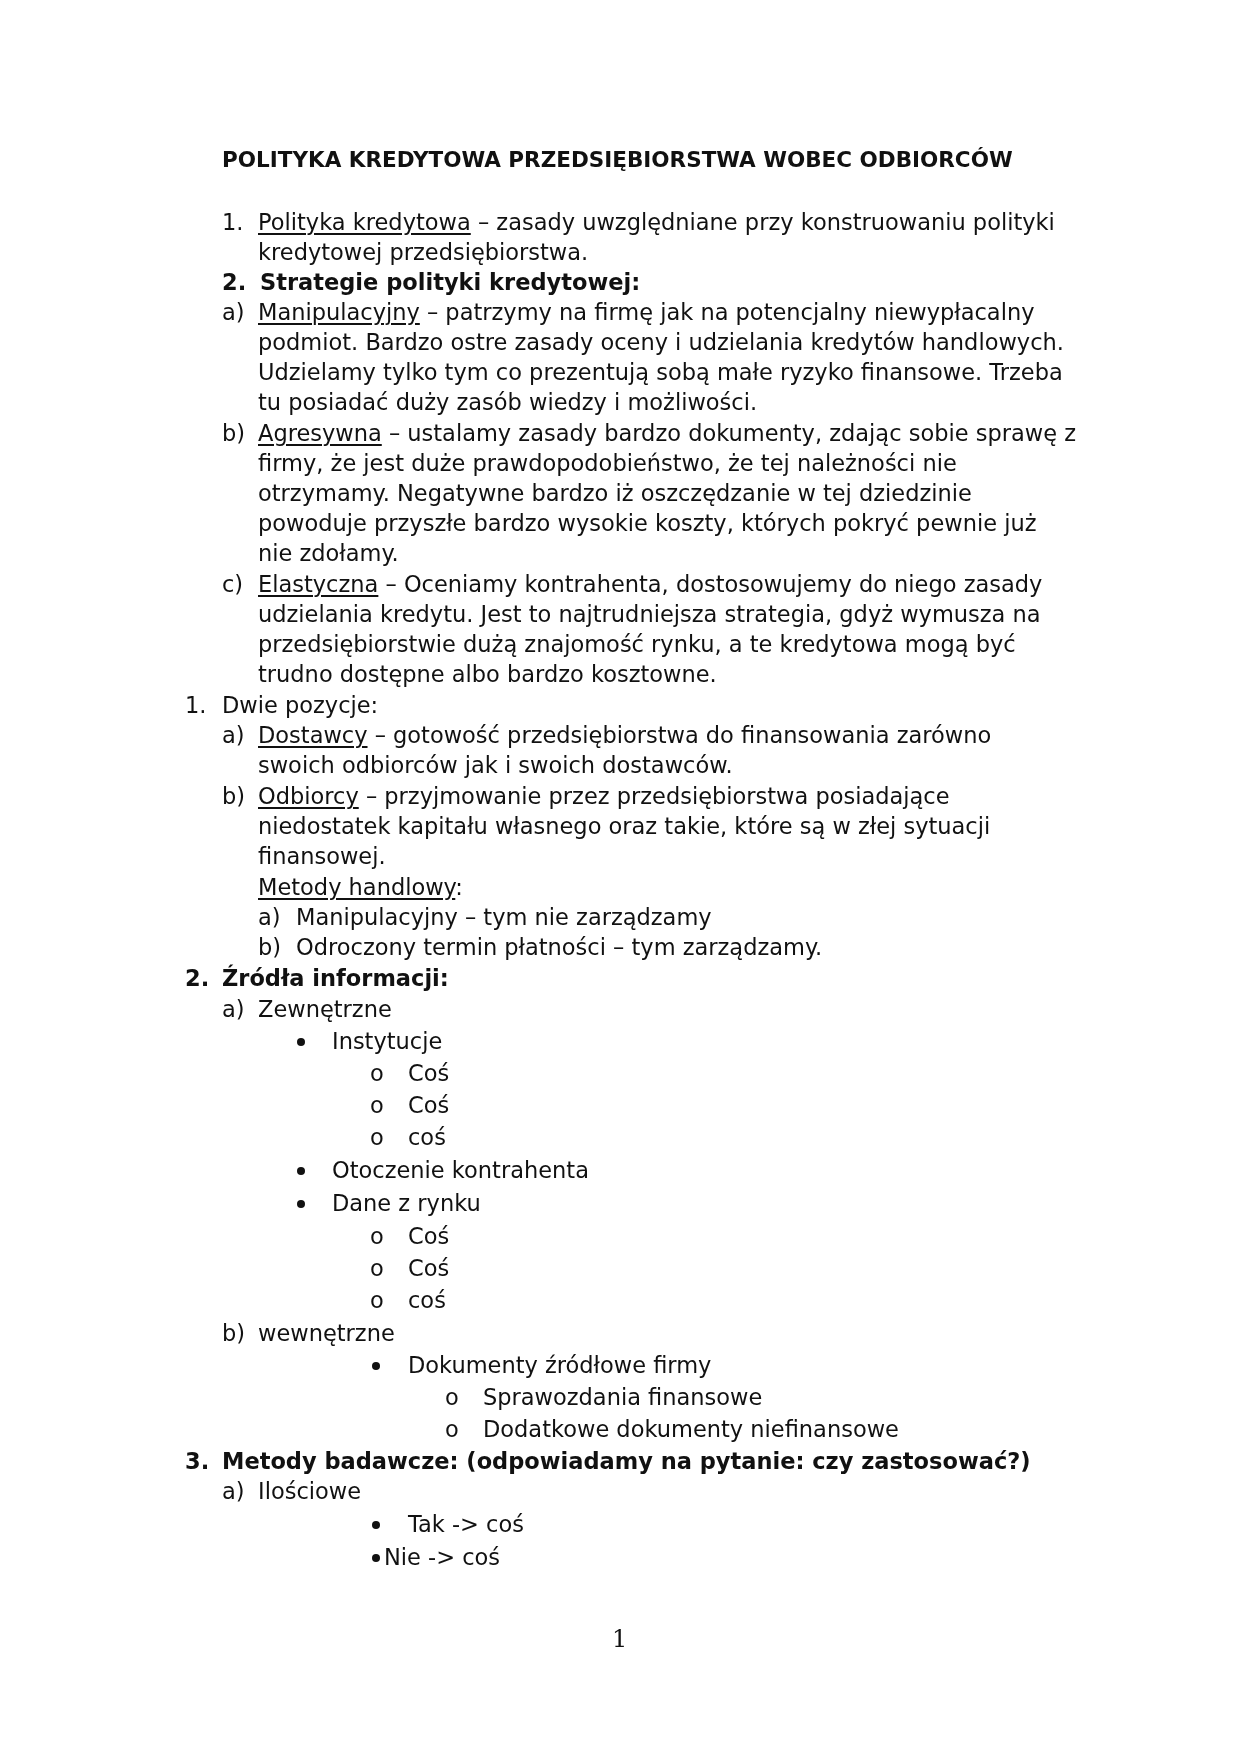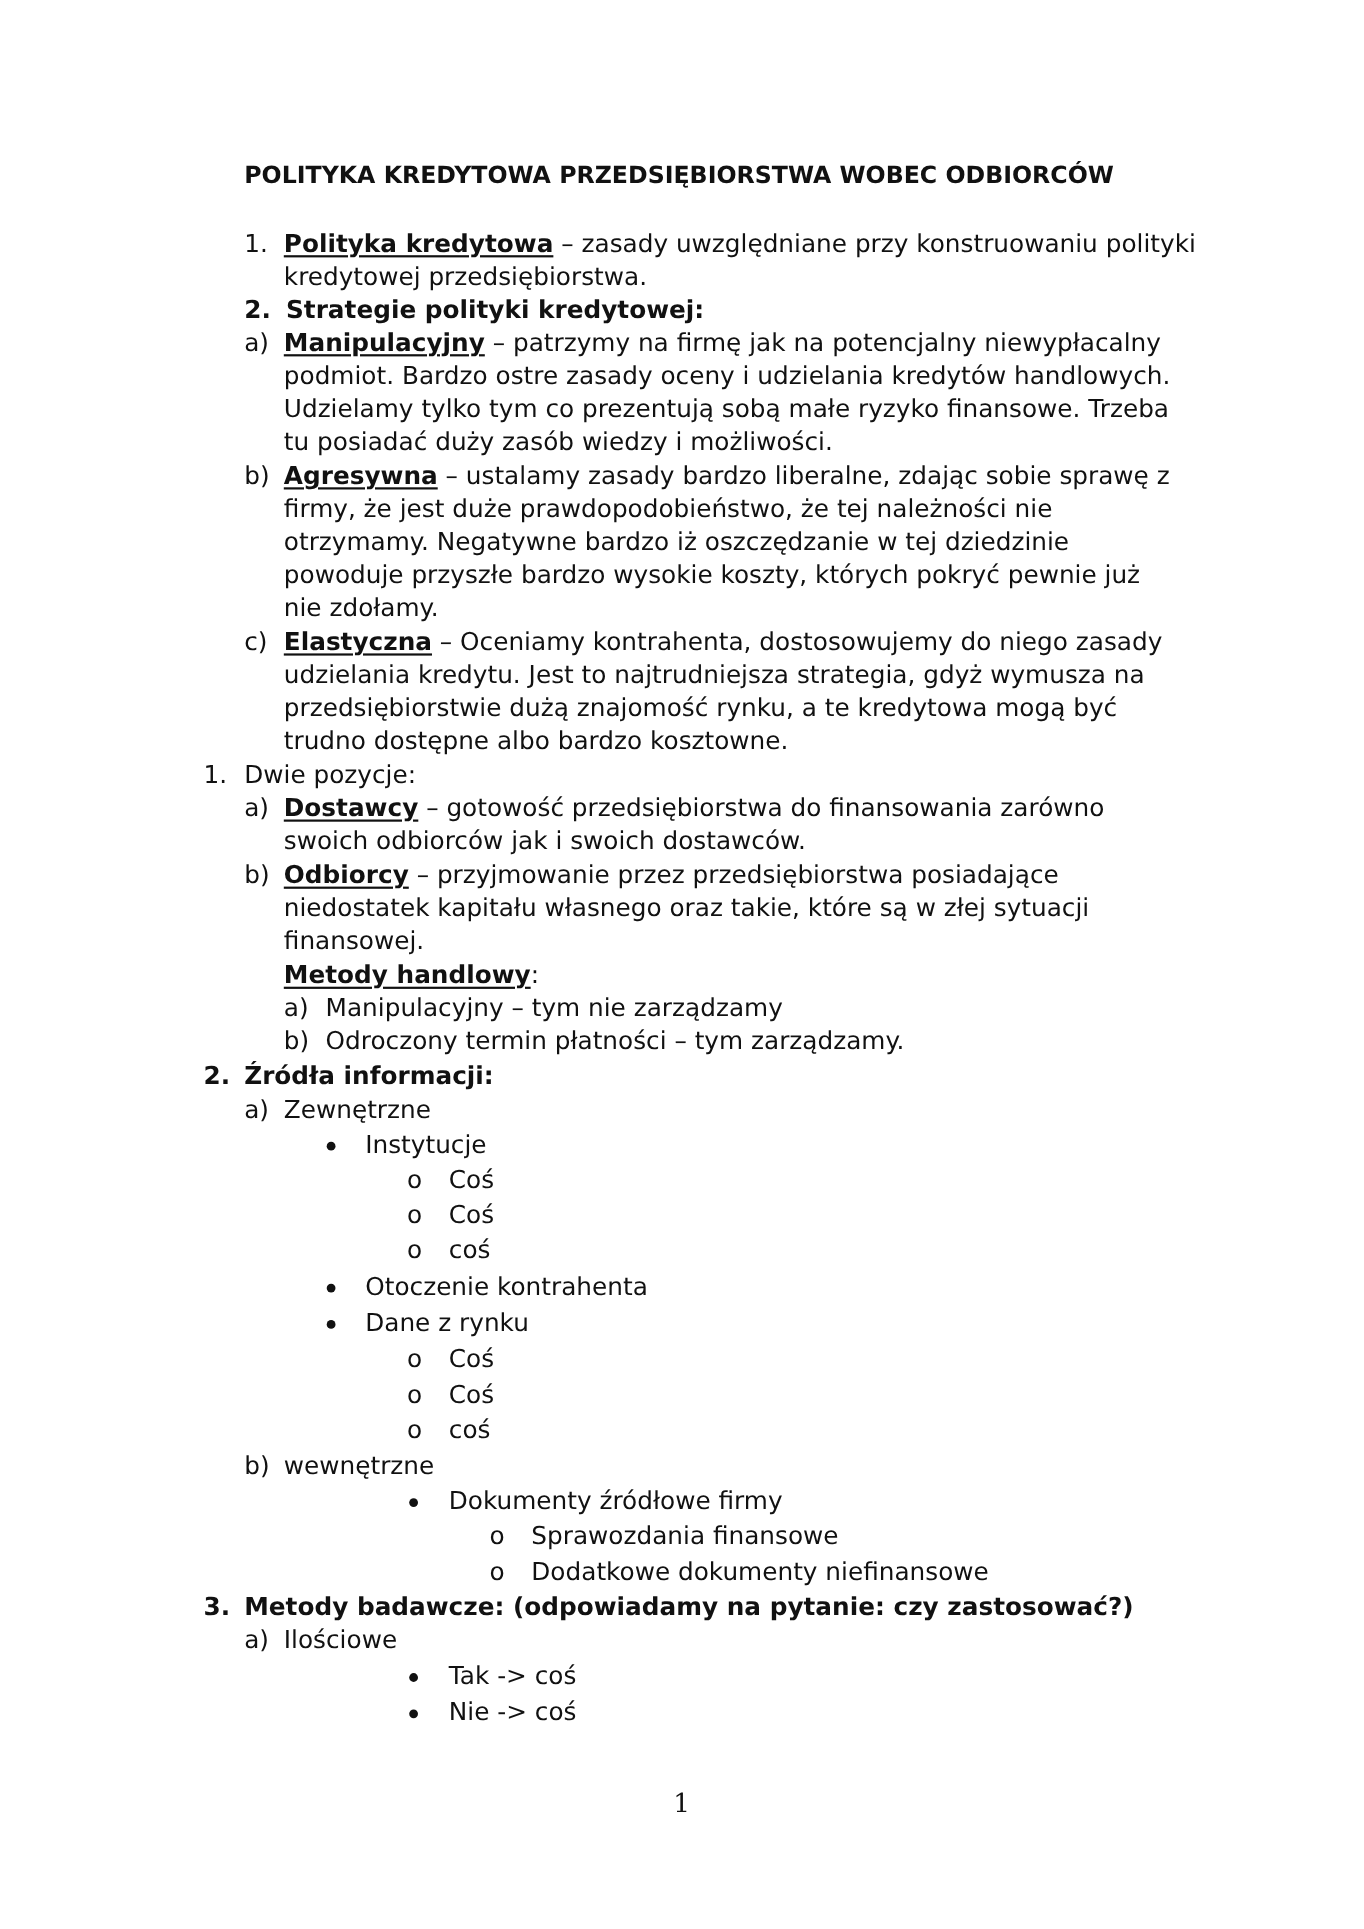--- a/index.html
+++ b/index.html
@@ -7,21 +7,21 @@
     width: 1240px; height: 1754px; position: relative; overflow: hidden;
     font-family: "DejaVu Sans", sans-serif; color: #111111;
   }
   .line {
     position: absolute; left: 0; white-space: nowrap;
     font-size: 22.5px; line-height: 30px; height: 30px;
   }
   .marker { position: absolute; top: 0; }
   .txt { position: absolute; top: 0; }
   .bold { font-weight: bold; }
-  .u { text-decoration: underline; text-underline-offset: 3px; text-decoration-thickness: 1.5px; font-weight: bold; }
+  .u { text-decoration: underline; text-underline-offset: 3px; text-decoration-thickness: 1.5px; }
   .title { position: absolute; left: 222px; top: 145px; font-size: 21.5px; font-weight: bold; line-height: 30px; white-space: nowrap; }
   .dot { display: inline-block; width: 8px; height: 8px; border-radius: 50%; background: #111; position: absolute; top: 12px; }
   .pagenum { position: absolute; left: 612px; top: 1625px; font-family: "DejaVu Serif", serif; font-size: 24px; }
 </style>
 </head>
 <body>
 
 <div class="title">POLITYKA KREDYTOWA PRZEDSIĘBIORSTWA WOBEC ODBIORCÓW</div>
 
 <div class="line" style="top:207px">
@@ -46,21 +46,21 @@
   </div>
 <div class="line" style="top:357px">
     <span class="txt" style="left:258px">Udzielamy tylko tym co prezentują sobą małe ryzyko finansowe. Trzeba</span>
   </div>
 <div class="line" style="top:387px">
     <span class="txt" style="left:258px">tu posiadać duży zasób wiedzy i możliwości.</span>
   </div>
 
 <div class="line" style="top:418px">
   <span class="marker" style="left:222px">b)</span>
-  <span class="txt" style="left:258px"><span class="u">Agresywna</span><span> – ustalamy zasady bardzo liberalne, zdając sobie sprawę z</span></span>
+  <span class="txt" style="left:258px"><span class="u">Agresywna</span><span> – ustalamy zasady bardzo dokumenty, zdając sobie sprawę z</span></span>
 </div>
 <div class="line" style="top:448px">
     <span class="txt" style="left:258px">firmy, że jest duże prawdopodobieństwo, że tej należności nie</span>
   </div>
 <div class="line" style="top:478px">
     <span class="txt" style="left:258px">otrzymamy. Negatywne bardzo iż oszczędzanie w tej dziedzinie</span>
   </div>
 <div class="line" style="top:508px">
     <span class="txt" style="left:258px">powoduje przyszłe bardzo wysokie koszty, których pokryć pewnie już</span>
   </div>
@@ -188,16 +188,16 @@
 <div class="line" style="top:1476px">
   <span class="marker" style="left:222px">a)</span>
   <span class="txt" style="left:258px">Ilościowe</span>
 </div>
 <div class="line" style="top:1509px">
   <span class="dot" style="left:372px"></span>
   <span class="txt" style="left:408px">Tak -&gt; coś</span>
 </div>
 <div class="line" style="top:1542px">
   <span class="dot" style="left:372px"></span>
-  <span class="txt" style="left:408px">Nie -&gt; coś</span>
+  <span class="txt" style="left:384px">Nie -&gt; coś</span>
 </div>
 
 <div class="pagenum">1</div>
 
 </body></html>

